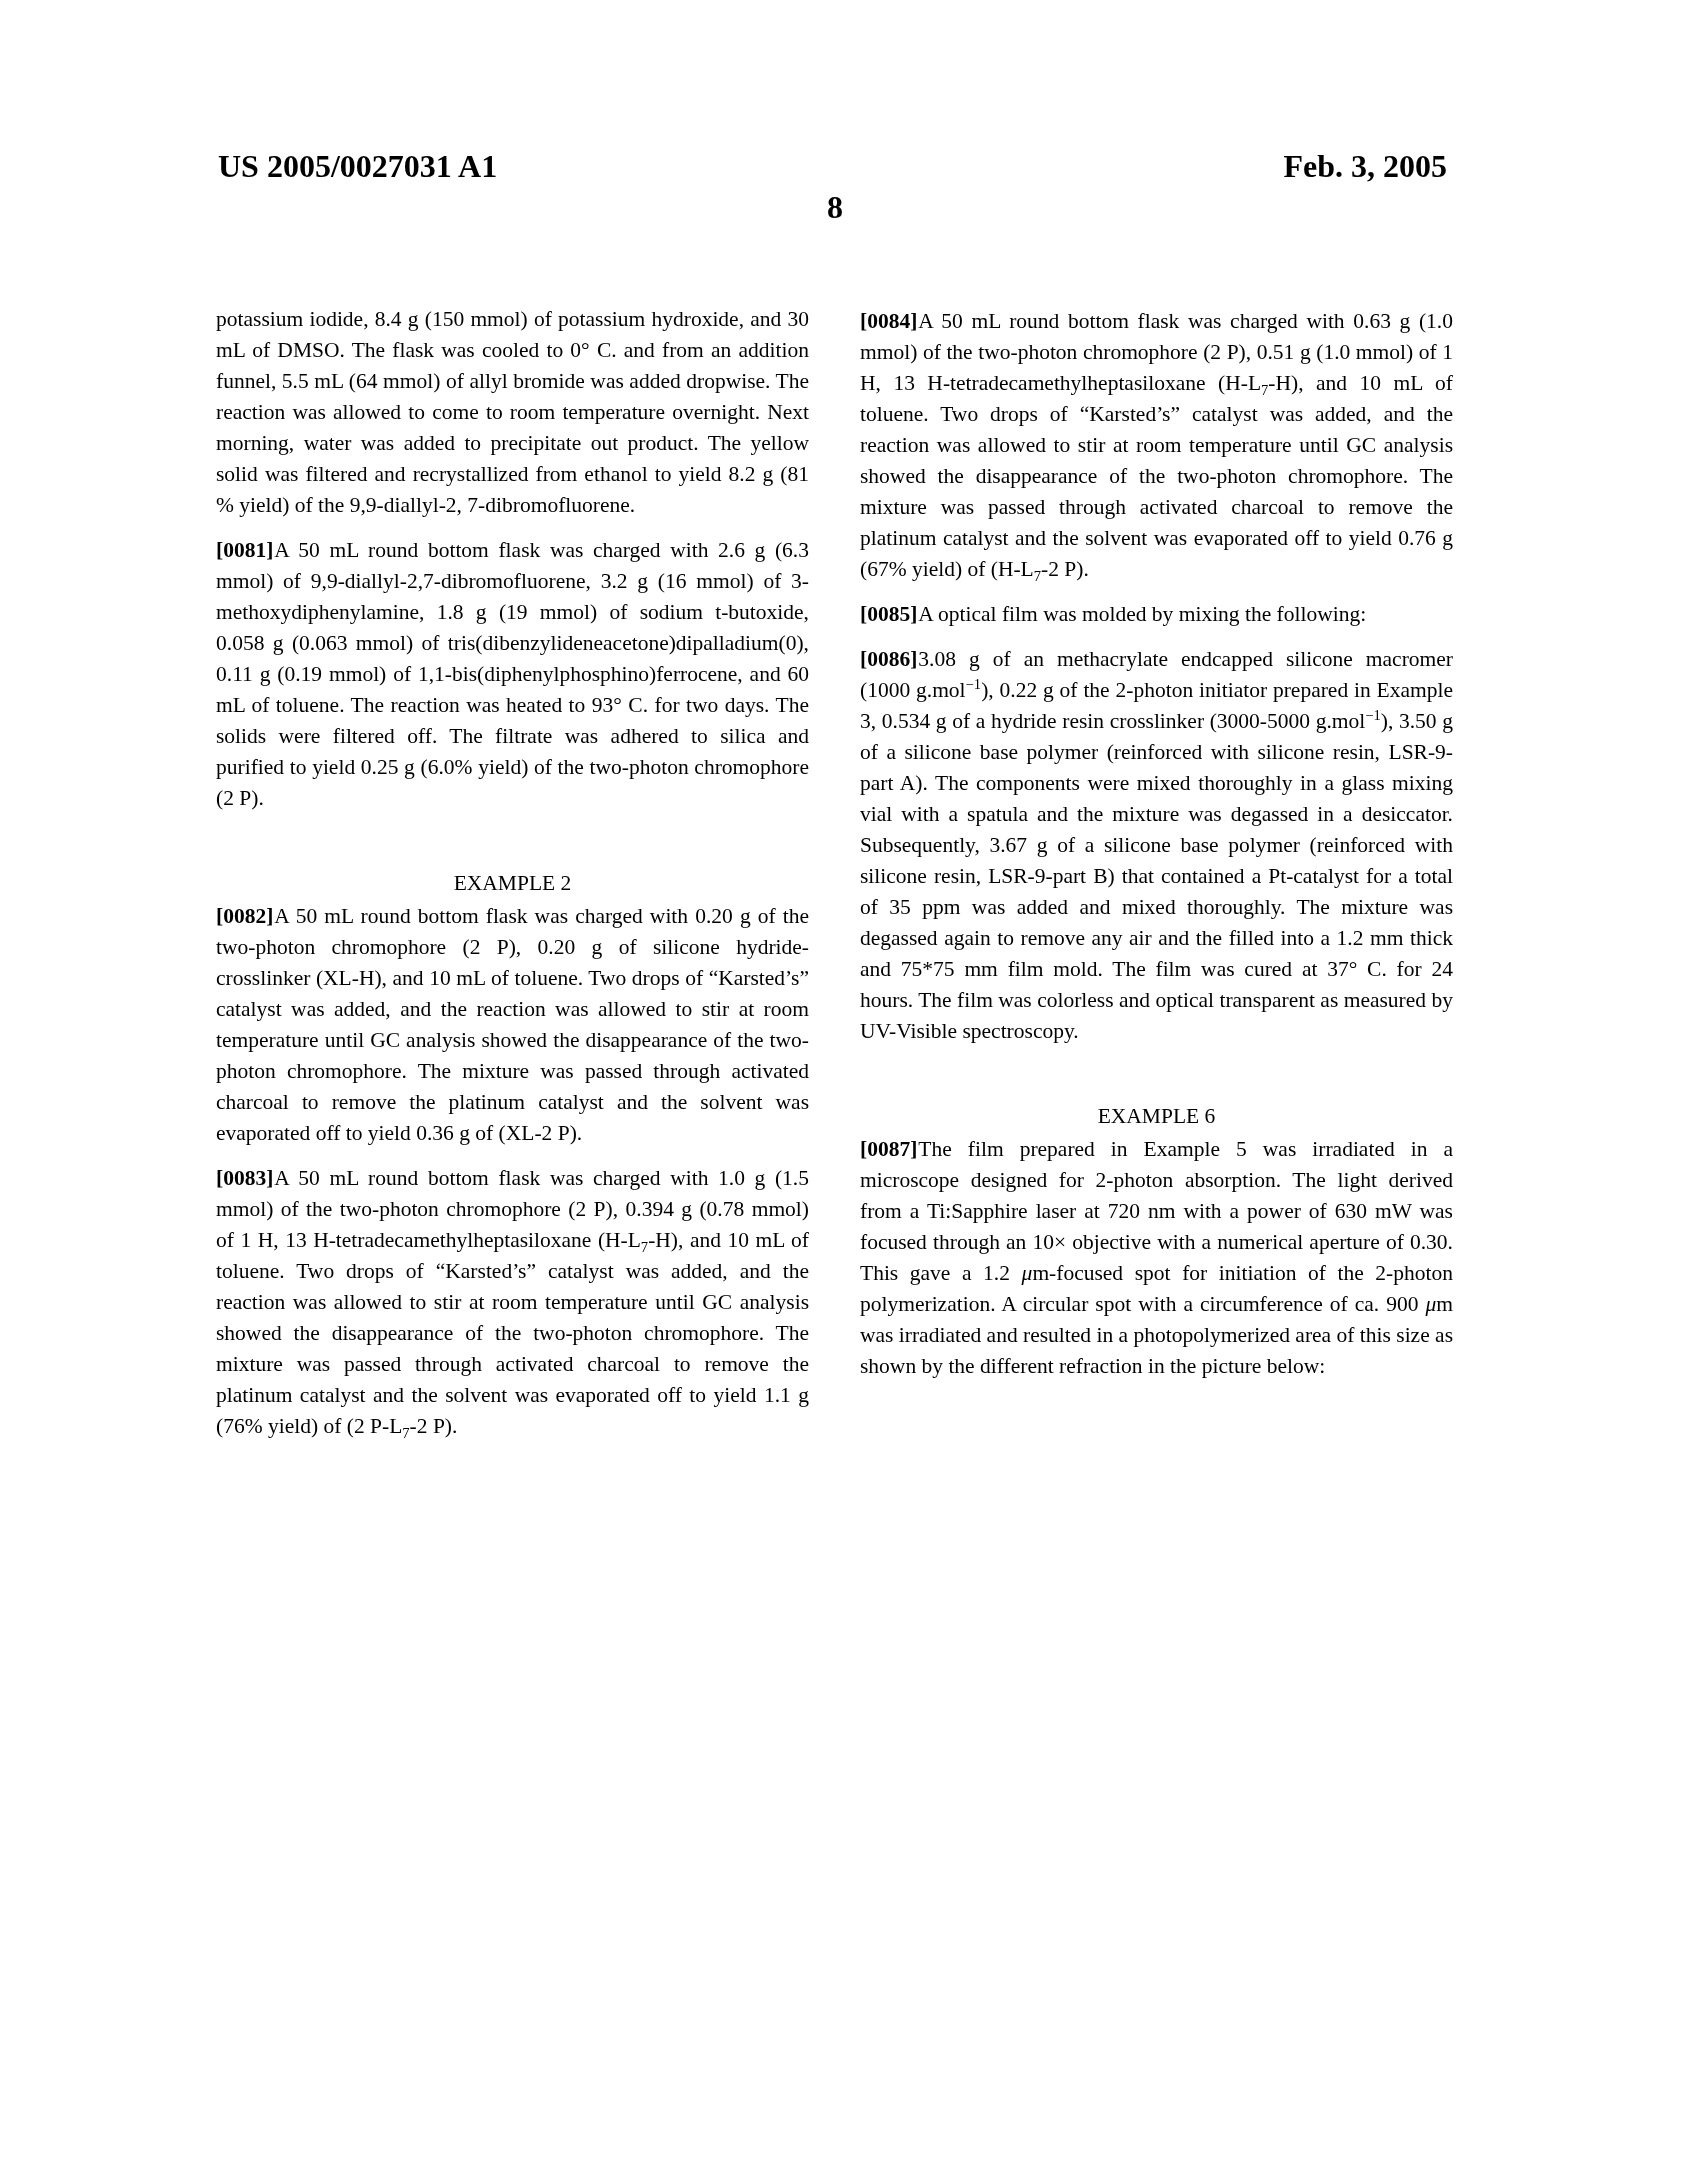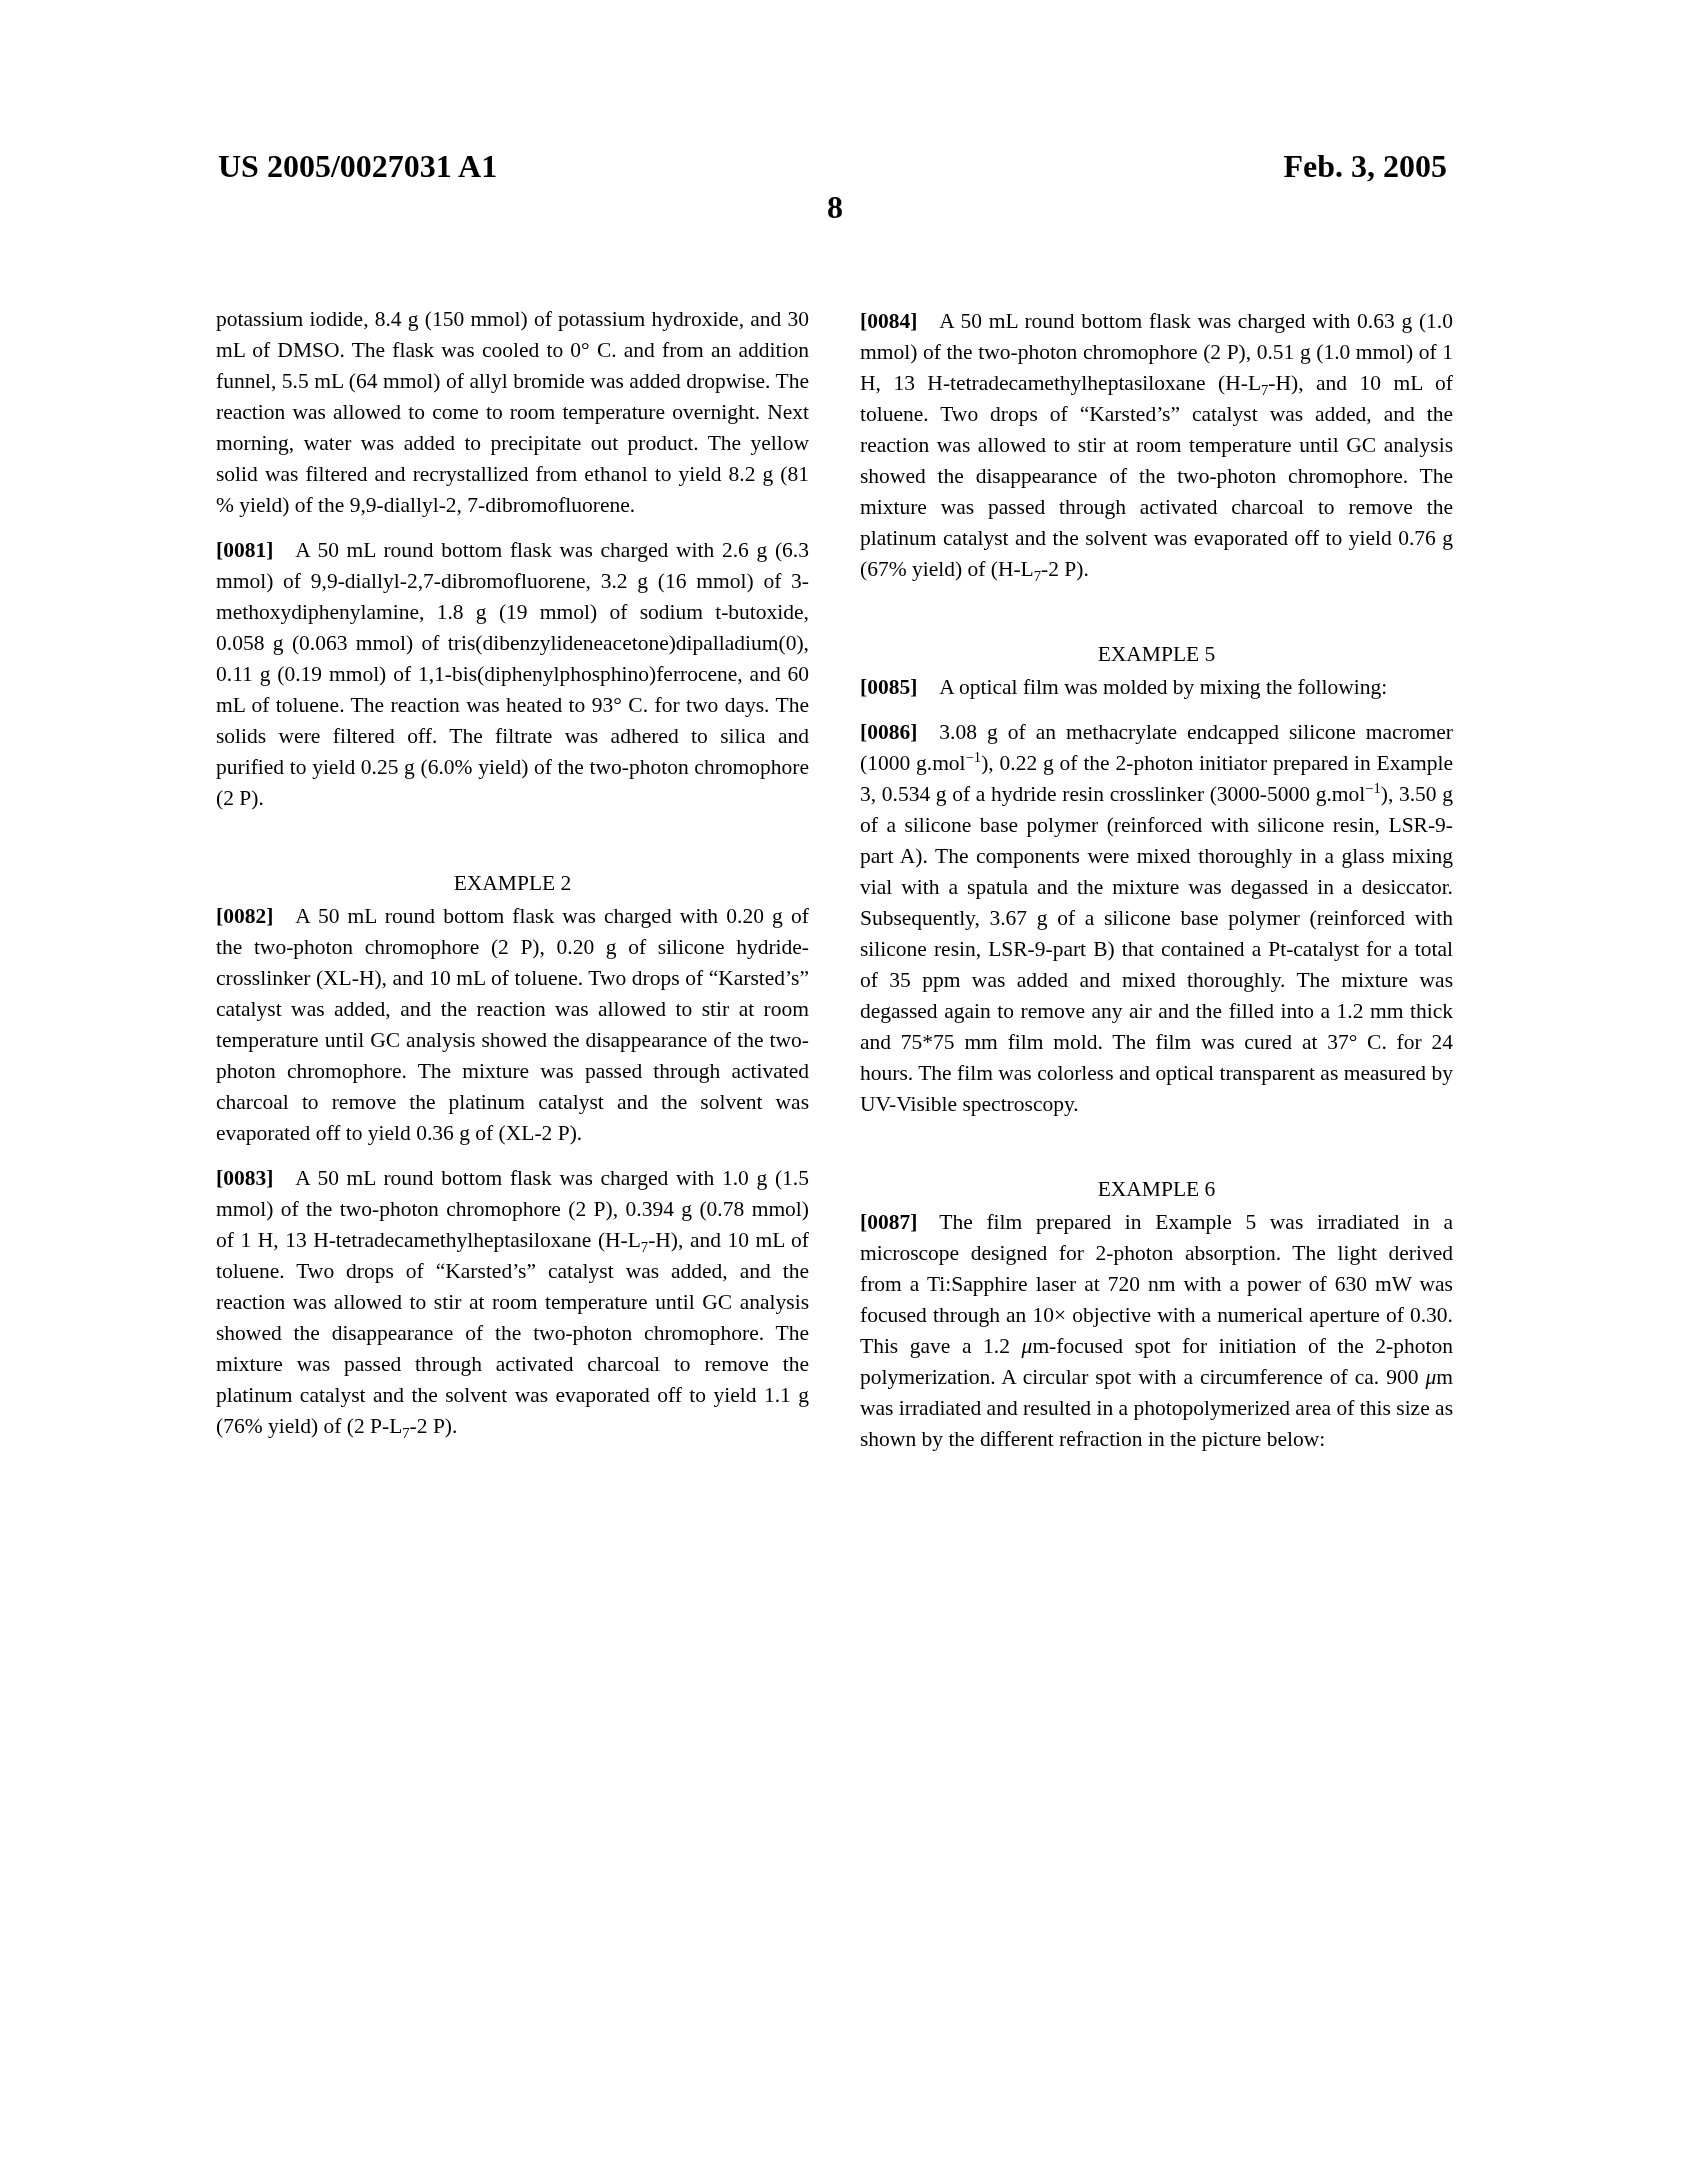--- a/index.html
+++ b/index.html
@@ -11,21 +11,21 @@
   #pageno { left: 0; width: 1670px; text-align: center; top: 191px; }
   .col { position: absolute; top: 292px; width: 593px; font-size: 21.5px; line-height: 31px; }
   #col-left { left: 216px; }
   #col-right { left: 860px; }
   .col p { margin: 14px 0 0 0; text-align: justify; text-align-last: left; }
   .col p.first { margin-top: 12px; }
   .col h3 { margin: 54px 0 0 0; font-weight: normal; font-size: 21.5px; line-height: 31px; text-align: center; }
   .col h3.top { margin-top: -16px; }
   .col h3 + p { margin-top: 2px; }
   .pnum { font-weight: bold; }
-  .pnum-wrap { margin-right: 22px; }
+  .pnum-wrap { margin-right: 1px; }
   sub { font-size: 14.6px; line-height: 0; vertical-align: -4.6px; }
   sup { font-size: 14.6px; line-height: 0; vertical-align: 8px; }
 </style>
 </head>
 <body>
 
 <div id="pubno" class="hdr">US 2005/0027031 A1</div>
 <div id="pubdate" class="hdr">Feb. 3, 2005</div>
 <div id="pageno" class="hdr">8</div>
 
@@ -36,21 +36,20 @@
 
   <h3>EXAMPLE 2</h3>
   <p><span class="pnum-wrap"><span class="pnum">[0082]</span></span><span>A 50 mL round bottom flask was charged with 0.20 g of the two-photon chromophore (2 P), 0.20 g of silicone hydride-crosslinker (XL-H), and 10 mL of toluene. Two drops of “Karsted’s” catalyst was added, and the reaction was allowed to stir at room temperature until GC analysis showed the disappearance of the two-photon chromophore. The mixture was passed through activated charcoal to remove the platinum catalyst and the solvent was evaporated off to yield 0.36 g of (XL-2 P).</span></p>
 
   <p><span class="pnum-wrap"><span class="pnum">[0083]</span></span><span>A 50 mL round bottom flask was charged with 1.0 g (1.5 mmol) of the two-photon chromophore (2 P), 0.394 g (0.78 mmol) of 1 H, 13 H-tetradecamethylheptasiloxane (H-L</span><sub>7</sub><span>-H), and 10 mL of toluene. Two drops of “Karsted’s” catalyst was added, and the reaction was allowed to stir at room temperature until GC analysis showed the disappearance of the two-photon chromophore. The mixture was passed through activated charcoal to remove the platinum catalyst and the solvent was evaporated off to yield 1.1 g (76% yield) of (2 P-L</span><sub>7</sub><span>-2 P).</span></p>
 </div>
 
 <div id="col-right" class="col">
   <p><span class="pnum-wrap"><span class="pnum">[0084]</span></span><span>A 50 mL round bottom flask was charged with 0.63 g (1.0 mmol) of the two-photon chromophore (2 P), 0.51 g (1.0 mmol) of 1 H, 13 H-tetradecamethylheptasiloxane (H-L</span><sub>7</sub><span>-H), and 10 mL of toluene. Two drops of “Karsted’s” catalyst was added, and the reaction was allowed to stir at room temperature until GC analysis showed the disappearance of the two-photon chromophore. The mixture was passed through activated charcoal to remove the platinum catalyst and the solvent was evaporated off to yield 0.76 g (67% yield) of (H-L</span><sub>7</sub><span>-2 P).</span></p>
 
-  <h3>EXAMPLE 5</h3>
   <p><span class="pnum-wrap"><span class="pnum">[0085]</span></span><span>A optical film was molded by mixing the following:</span></p>
 
   <p><span class="pnum-wrap"><span class="pnum">[0086]</span></span><span>3.08 g of an methacrylate endcapped silicone macromer (1000 g.mol</span><sup>−1</sup><span>), 0.22 g of the 2-photon initiator prepared in Example 3, 0.534 g of a hydride resin crosslinker (3000-5000 g.mol</span><sup>−1</sup><span>), 3.50 g of a silicone base polymer (reinforced with silicone resin, LSR-9-part A). The components were mixed thoroughly in a glass mixing vial with a spatula and the mixture was degassed in a desiccator. Subsequently, 3.67 g of a silicone base polymer (reinforced with silicone resin, LSR-9-part B) that contained a Pt-catalyst for a total of 35 ppm was added and mixed thoroughly. The mixture was degassed again to remove any air and the filled into a 1.2 mm thick and 75*75 mm film mold. The film was cured at 37° C. for 24 hours. The film was colorless and optical transparent as measured by UV-Visible spectroscopy.</span></p>
 
   <h3>EXAMPLE 6</h3>
   <p><span class="pnum-wrap"><span class="pnum">[0087]</span></span><span>The film prepared in Example 5 was irradiated in a microscope designed for 2-photon absorption. The light derived from a Ti:Sapphire laser at 720 nm with a power of 630 mW was focused through an 10× objective with a numerical aperture of 0.30. This gave a 1.2 </span><i>μ</i><span>m-focused spot for initiation of the 2-photon polymerization. A circular spot with a circumference of ca. 900 </span><i>μ</i><span>m was irradiated and resulted in a photopolymerized area of this size as shown by the different refraction in the picture below:</span></p>
 </div>
 
 
 </body></html>

